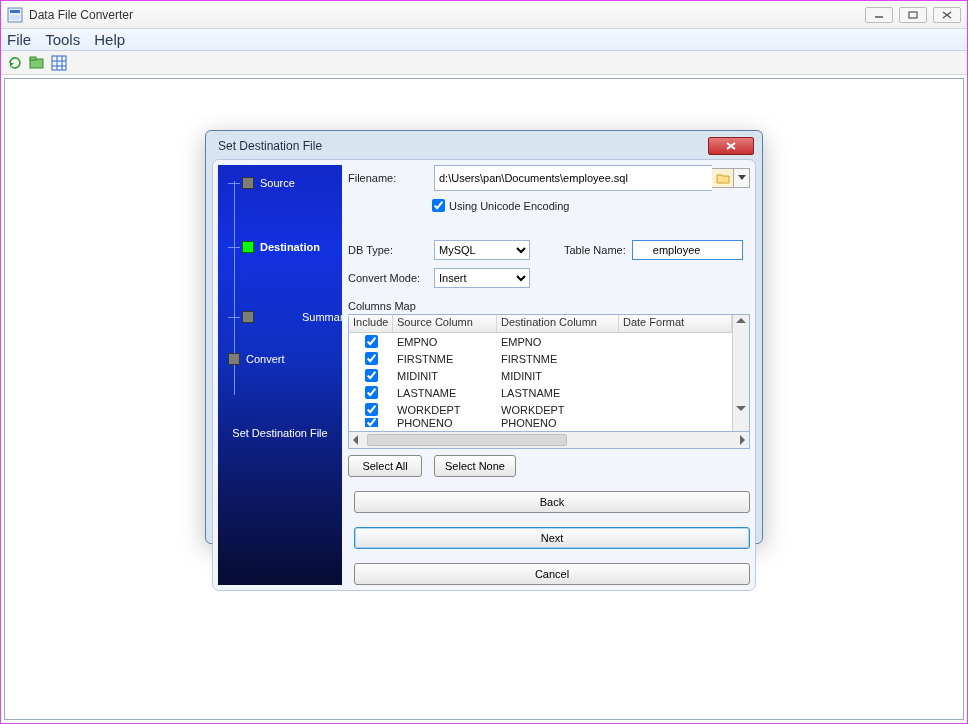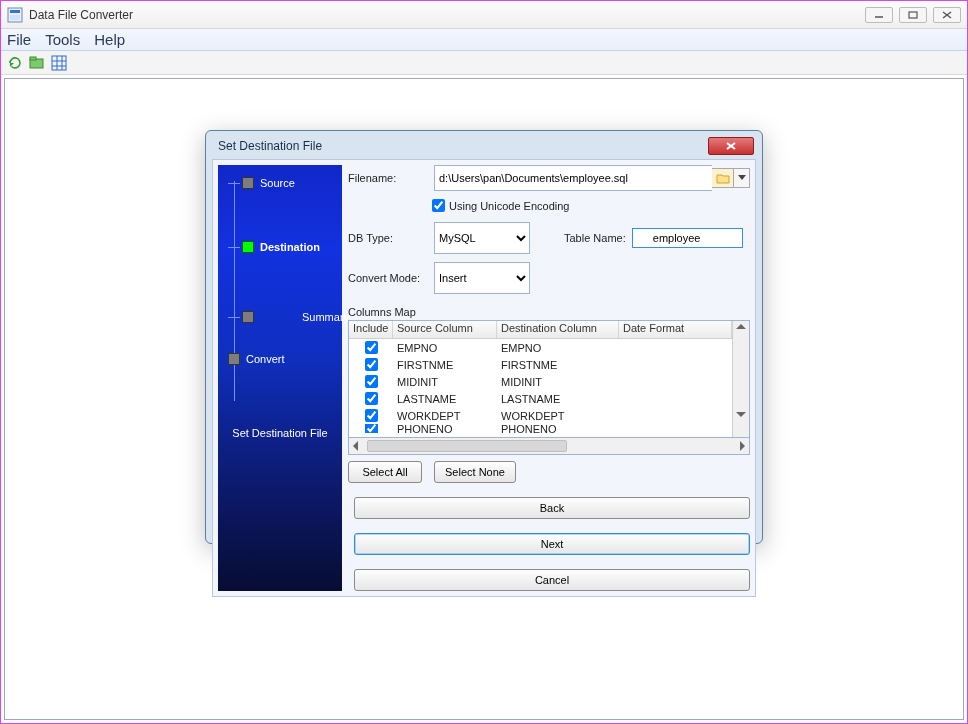--- a/index.html
+++ b/index.html
@@ -29,21 +29,21 @@
     padding: 6px;
     display: flex; flex-direction: column;
   }
   .dlg-titlebar {
     height: 22px; display: flex; align-items: center; padding: 0 2px 4px 6px;
   }
   .dlg-title { font-size: 12px; color: #1b2c45; flex:1; }
   .dlg-close { width: 46px; height: 18px; background: linear-gradient(to bottom,#e67a7a,#c73030); border:1px solid #8e1e1e; border-radius: 2px; display:flex;align-items:center;justify-content:center; }
   .dlg-close svg { stroke:#fff; stroke-width:2; }
 
-  .dlg-body { flex:1; background:#f2f6fc; border:1px solid #b9c8de; border-radius:0; display:flex; padding:5px; gap:6px; }
+  .dlg-body { flex:1; background:#f2f6fc; border:1px solid #b9c8de; border-radius:7px; display:flex; padding:5px; gap:6px; }
 
   
   .wizard-side {
     width: 124px; background: linear-gradient(to bottom,#1128c8 0%, #1231e0 20%, #0f2fbf 45%, #0d1d7a 70%, #070c33 100%);
     color:#fff; font-size:11px; position:relative;
   }
   .wizard-side .tree-line { position:absolute; left:16px; top:16px; bottom:190px; border-left:1px solid #7a8dff; }
   .wz-node { position:absolute; left:10px; display:flex; align-items:center; gap:6px; }
   .wz-sq { width:12px; height:12px; background:#7d7d7d; border:1px solid #333; }
   .wz-sq.active { background:#00ff00; border-color:#006400; }
@@ -51,23 +51,23 @@
   .wz-caption { position:absolute; left:0; right:0; text-align:center; font-size:11px; }
 
   
   .form-pane { flex:1; display:flex; flex-direction:column; font-size:11px; color:#222; }
   .row { display:flex; align-items:center; gap:6px; margin-bottom:8px; }
   .lbl { width:80px; }
   .txt { flex:1; height:20px; border:1px solid #9db4d6; background:#fff; padding:12px 4px; font-size:11px; }
   .filebox { display:flex; align-items:center; flex:1; }
   .browse-btn { width:22px; height:20px; border:1px solid #a9a9a9; background:#fdf2d0; display:flex; align-items:center; justify-content:center; border-left:none; border-right:1px solid #a9a9a9;}
   .dropdown-toggle { width:16px; height:20px; border:1px solid #a9a9a9; border-left:none; background:#f6f6f6; display:flex; align-items:center; justify-content:center;}
-  .chk { display:flex; align-items:center; gap:4px; margin-left:84px; margin-bottom:10px; font-size:11px;}
+  .chk { display:flex; align-items:center; gap:4px; margin-left:84px; margin-bottom:28px; font-size:11px;}
   .chk input { width:13px; height:13px; }
-  select.sel { height:32px; border:1px solid #9db4d6; background:#fff; font-size:11px; }
+  select.sel { height:20px; border:1px solid #9db4d6; background:#fff; font-size:11px; }
 
   .section-label { font-size:11px; margin:4px 0 2px 0; }
 
   .grid-wrap { border:1px solid #9db4d6; background:#fff; height:118px; display:flex; }
   .grid-inner { flex:1; overflow:hidden; position:relative; }
   .grid-head { display:flex; background:linear-gradient(to bottom,#fcfcfc,#ebebeb); border-bottom:1px solid #cfcfcf; height:18px; font-size:11px; color:#333;}
   .grid-head div { border-right:1px solid #d6d6d6; padding:1px 4px; }
   .col-inc { width:44px; }
   .col-src { width:104px; }
   .col-dst { width:122px; }

